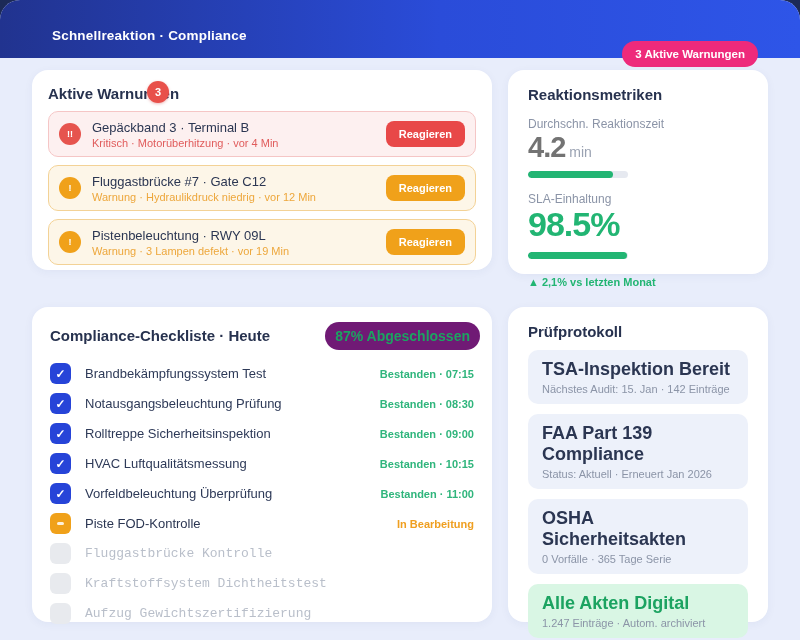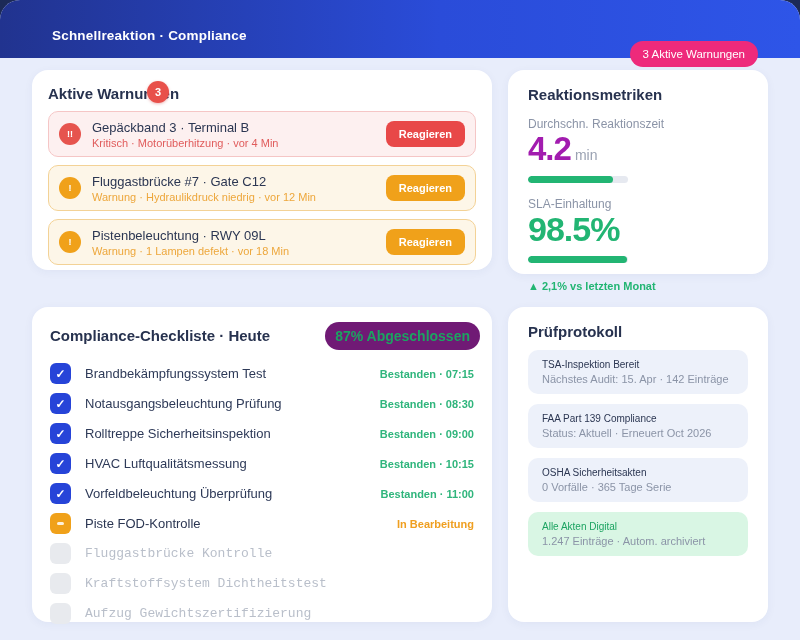--- a/index.html
+++ b/index.html
@@ -19,21 +19,21 @@
   
   .header {
     flex: 0 0 58px; height: 58px;
     background: linear-gradient(90deg, #21338f 0%, #2a4cd9 55%, #2e55e8 100%);
     display: flex; align-items: center; justify-content: space-between;
     padding: 12px 42px 0 52px;
   }
   .header-title { color: #ffffff; font-size: 13.5px; font-weight: 700; letter-spacing: .2px; }
   .header-badge {
     background: #ee2a7b; color: #fff;
-    font-size: 11.5px; font-weight: 400;
+    font-size: 11.5px; font-weight: 700;
     padding: 7px 13px; border-radius: 999px; white-space: nowrap; margin-top: 37px;
   }
   
   .content {
     flex: 1;
     padding: 12px 32px 0;
     display: grid;
     grid-template-columns: 460px 260px;
     column-gap: 16px; row-gap: 14px;
     align-items: start;
@@ -76,21 +76,21 @@
     margin-left: auto; border: none; cursor: pointer;
     color: #fff; font-weight: 700; font-size: 11px;
     padding: 7px 13px; border-radius: 8px; font-family: inherit;
   }
   .critical .alert-btn { background: #e84848; }
   .warning  .alert-btn { background: #f0a11a; }
   
   .p-metrics { height: 204px; padding: 16px 20px; }
   .m-label { font-size: 12px; color: #8b94a7; margin-top: 14px; }
   .m-value-row { display: flex; align-items: baseline; gap: 4px; margin-top: 1px; }
-  .m-value { font-size: 33px; font-weight: 800; color: #a21caf; letter-spacing: -1px; line-height: 1.05; }
+  .m-value { font-size: 29px; font-weight: 800; color: #737373; letter-spacing: -1px; line-height: 1.05; }
   .m-value.green { color: #22b573; font-size: 34px; }
   .m-unit { font-size: 14px; color: #9aa2b2; }
   .bar { width: 100px; height: 7px; border-radius: 4px; background: #e6e9f0; margin-top: 9px; overflow: hidden; }
   .bar-fill { height: 100%; border-radius: 4px; background: #22b573; }
   .trend { font-size: 11px; color: #22b573; font-weight: 600; margin-top: 17px; }
   
   .p-check { height: 315px; padding: 15px 16px; }
   .check-head { display: flex; align-items: center; justify-content: space-between; padding: 0 2px 0 2px; }
   .progress-badge {
     background: #701a75; color: #1ca361;
@@ -111,21 +111,21 @@
   .cb.pending { background: #e8eaee; }
   .check-label { font-size: 13px; color: #2e3a58; }
   .check-row.progress .check-label { font-weight: 400; color: #2b3652; }
   .check-row.pending .check-label { color: #b9bfca; font-family: Liberation Mono, monospace; }
   .check-status { margin-left: auto; font-size: 11px; font-weight: 600; }
   .check-status.green { color: #2fb57c; }
   .check-status.orange { color: #ef9f20; }
   
   .p-audit { height: 315px; padding: 16px 20px; }
   .audit-card { background: #edf1fa; border-radius: 10px; padding: 9px 14px; margin-top: 10px; }
-  .audit-card .t { font-size: 10px; font-weight: 400; color: #2b3652; }
+  .audit-card .t { font-size: 18px; font-weight: 700; color: #2b3652; }
   .audit-card .d { font-size: 11px; color: #8b94a7; margin-top: 3px; }
   .audit-card.success { background: #d9f6e4; }
   .audit-card.success .t { color: #1ca361; }
 </style>
 </head>
 <body>
 
 <div class="app">
 
   <div class="header">
@@ -156,21 +156,21 @@
           <div class="t">Fluggastbrücke #7 · Gate C12</div>
           <div class="d">Warnung · Hydraulikdruck niedrig · vor 12 Min</div>
         </span>
         <button class="alert-btn">Reagieren</button>
       </div>
 
       <div class="alert-card warning">
         <span class="alert-icon">!</span>
         <span class="alert-text">
           <div class="t">Pistenbeleuchtung · RWY 09L</div>
-          <div class="d">Warnung · 1 Lampen defekt · vor 18 Min</div>
+          <div class="d">Warnung · 3 Lampen defekt · vor 19 Min</div>
         </span>
         <button class="alert-btn">Reagieren</button>
       </div>
     </section>
 
     <section class="panel p-metrics">
       <div class="panel-title">Reaktionsmetriken</div>
 
       <div class="m-label">Durchschn. Reaktionszeit</div>
       <div class="m-value-row">
@@ -242,25 +242,25 @@
           <span class="check-label">Aufzug Gewichtszertifizierung</span>
         </div>
       </div>
     </section>
 
     <section class="panel p-audit">
       <div class="panel-title">Prüfprotokoll</div>
 
       <div class="audit-card">
         <div class="t">TSA-Inspektion Bereit</div>
-        <div class="d">Nächstes Audit: 15. Apr · 142 Einträge</div>
+        <div class="d">Nächstes Audit: 15. Jan · 142 Einträge</div>
       </div>
       <div class="audit-card">
         <div class="t">FAA Part 139 Compliance</div>
-        <div class="d">Status: Aktuell · Erneuert Oct 2026</div>
+        <div class="d">Status: Aktuell · Erneuert Jan 2026</div>
       </div>
       <div class="audit-card">
         <div class="t">OSHA Sicherheitsakten</div>
         <div class="d">0 Vorfälle · 365 Tage Serie</div>
       </div>
       <div class="audit-card success">
         <div class="t">Alle Akten Digital</div>
         <div class="d">1.247 Einträge · Autom. archiviert</div>
       </div>
     </section>

